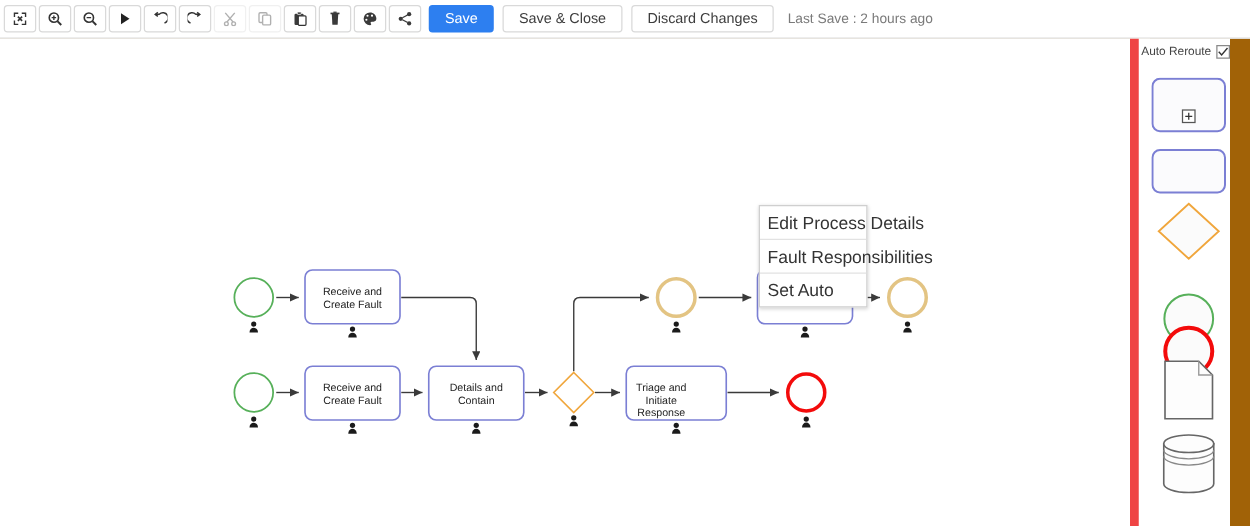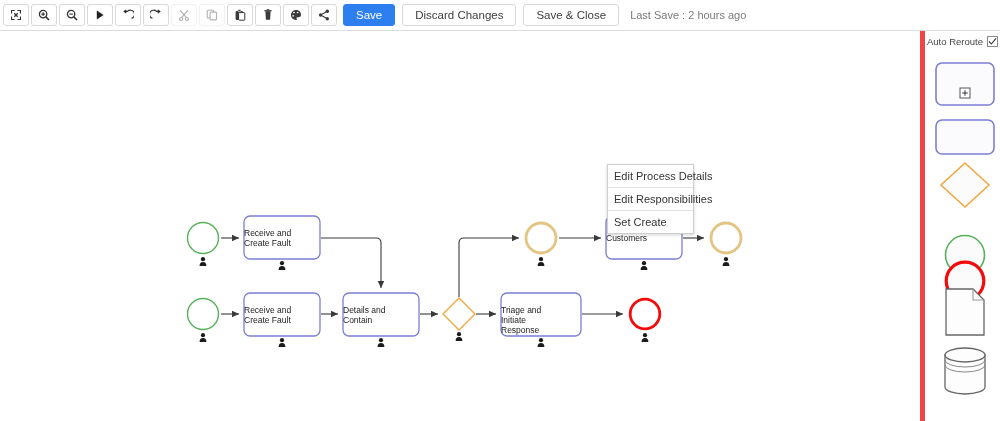--- a/index.html
+++ b/index.html
@@ -45,42 +45,42 @@
   }
 
   
   .canvas {
     position: absolute; left: 0; top: 31px; width: 920px; height: 390px;
     background: #fff; overflow: hidden;
   }
   #diagram { position:absolute; left:0; top:0; }
 
   .node-label {
-    position: absolute; 
+    position: absolute; text-align: center;
     font-size: 8.5px; color: #222; line-height: 10px;
     pointer-events: none; white-space: pre-line;
   }
 
   
   .ctxmenu {
     position: absolute; left: 607px; top: 133px; width: 87px;
     background: #fff; border: 1px solid #cfcfcf;
     box-shadow: 0 1px 3px rgba(0,0,0,.18);
     z-index: 40;
   }
   .ctxitem {
-    font-size: 11px; color: #333; padding: 5px 6px 5px 6px;
+    font-size: 14px; color: #333; padding: 5px 6px 5px 6px;
     border-bottom: 1px solid #e2e2e2; cursor: pointer; white-space: nowrap;
   }
   .ctxitem:last-child { border-bottom: none; }
 
   
   .palette {
-    position: absolute; right: 0; top: 31px; width: 80px; height: 390px;
-    border-left: 5px solid #ef4444; background: #fff;
+    position: absolute; right: 16px; top: 31px; width: 80px; height: 390px;
+    border-left: 7px solid #ef4444; background: #fff;
   }
   .auto-reroute {
     position: absolute; left: 2px; top: 5px;
     display: flex; align-items: center; gap: 4px;
     font-size: 9.5px; color: #444; white-space: nowrap;
   }
   .cbox {
     width: 11px; height: 11px; border: 1px solid #8a8a8a; background: #fff;
     display: flex; align-items: center; justify-content: center; cursor: pointer;
   }
@@ -178,22 +178,22 @@
           <svg width="12" height="12" viewBox="0 0 12 12">
             <circle cx="9.3" cy="2.3" r="1.7" fill="#3a3a3a"></circle>
             <circle cx="9.3" cy="9.7" r="1.7" fill="#3a3a3a"></circle>
             <circle cx="2.6" cy="6" r="1.7" fill="#3a3a3a"></circle>
             <path d="M3.9,5.2 L8.1,3 M3.9,6.8 L8.1,9" stroke="#3a3a3a" stroke-width="1.1"></path>
           </svg>
         </div>
       </div>
 
     <div class="save-btn">Save</div>
+    <div class="plain-btn">Save &amp; Close</div>
     <div class="plain-btn">Discard Changes</div>
-    <div class="plain-btn">Save &amp; Close</div>
     <div class="lastsave">Last Save : 2 hours ago</div>
   </div>
 
   <div class="canvas">
     <svg id="diagram" width="920" height="390">
       <defs>
         <marker id="arrow" markerWidth="7" markerHeight="7" refX="6.4" refY="3" orient="auto">
           <path d="M0,0 L6.4,3 L0,6 Z" fill="#3a3a3a"></path>
         </marker>
       </defs>
@@ -296,22 +296,22 @@
         <div class="node-label" style="left: 244px; top: 273.5px; width: 76px;">Receive and
 Create Fault</div>
         <div class="node-label" style="left: 343px; top: 273.5px; width: 76px;">Details and
 Contain</div>
         <div class="node-label" style="left: 501px; top: 273.5px; width: 56px;">Triage and Initiate
 Response</div>
       </div>
 
     <div class="ctxmenu" id="ctxmenu">
         <div class="ctxitem">Edit Process Details</div>
-        <div class="ctxitem">Edit Responsibilities</div>
-        <div class="ctxitem">Set Create</div>
+        <div class="ctxitem">Fault Responsibilities</div>
+        <div class="ctxitem">Set Auto</div>
       </div>
   </div>
 
   <div class="palette">
     <div class="auto-reroute">
       <span>Auto Reroute</span>
       <span class="cbox" id="reroute-cbox">
         <svg width="9" height="9" viewBox="0 0 9 9">
           <path d="M1,4.4 L3.3,7 L8,1.4" stroke="#333" stroke-width="1.1" fill="none"></path>
         </svg>

